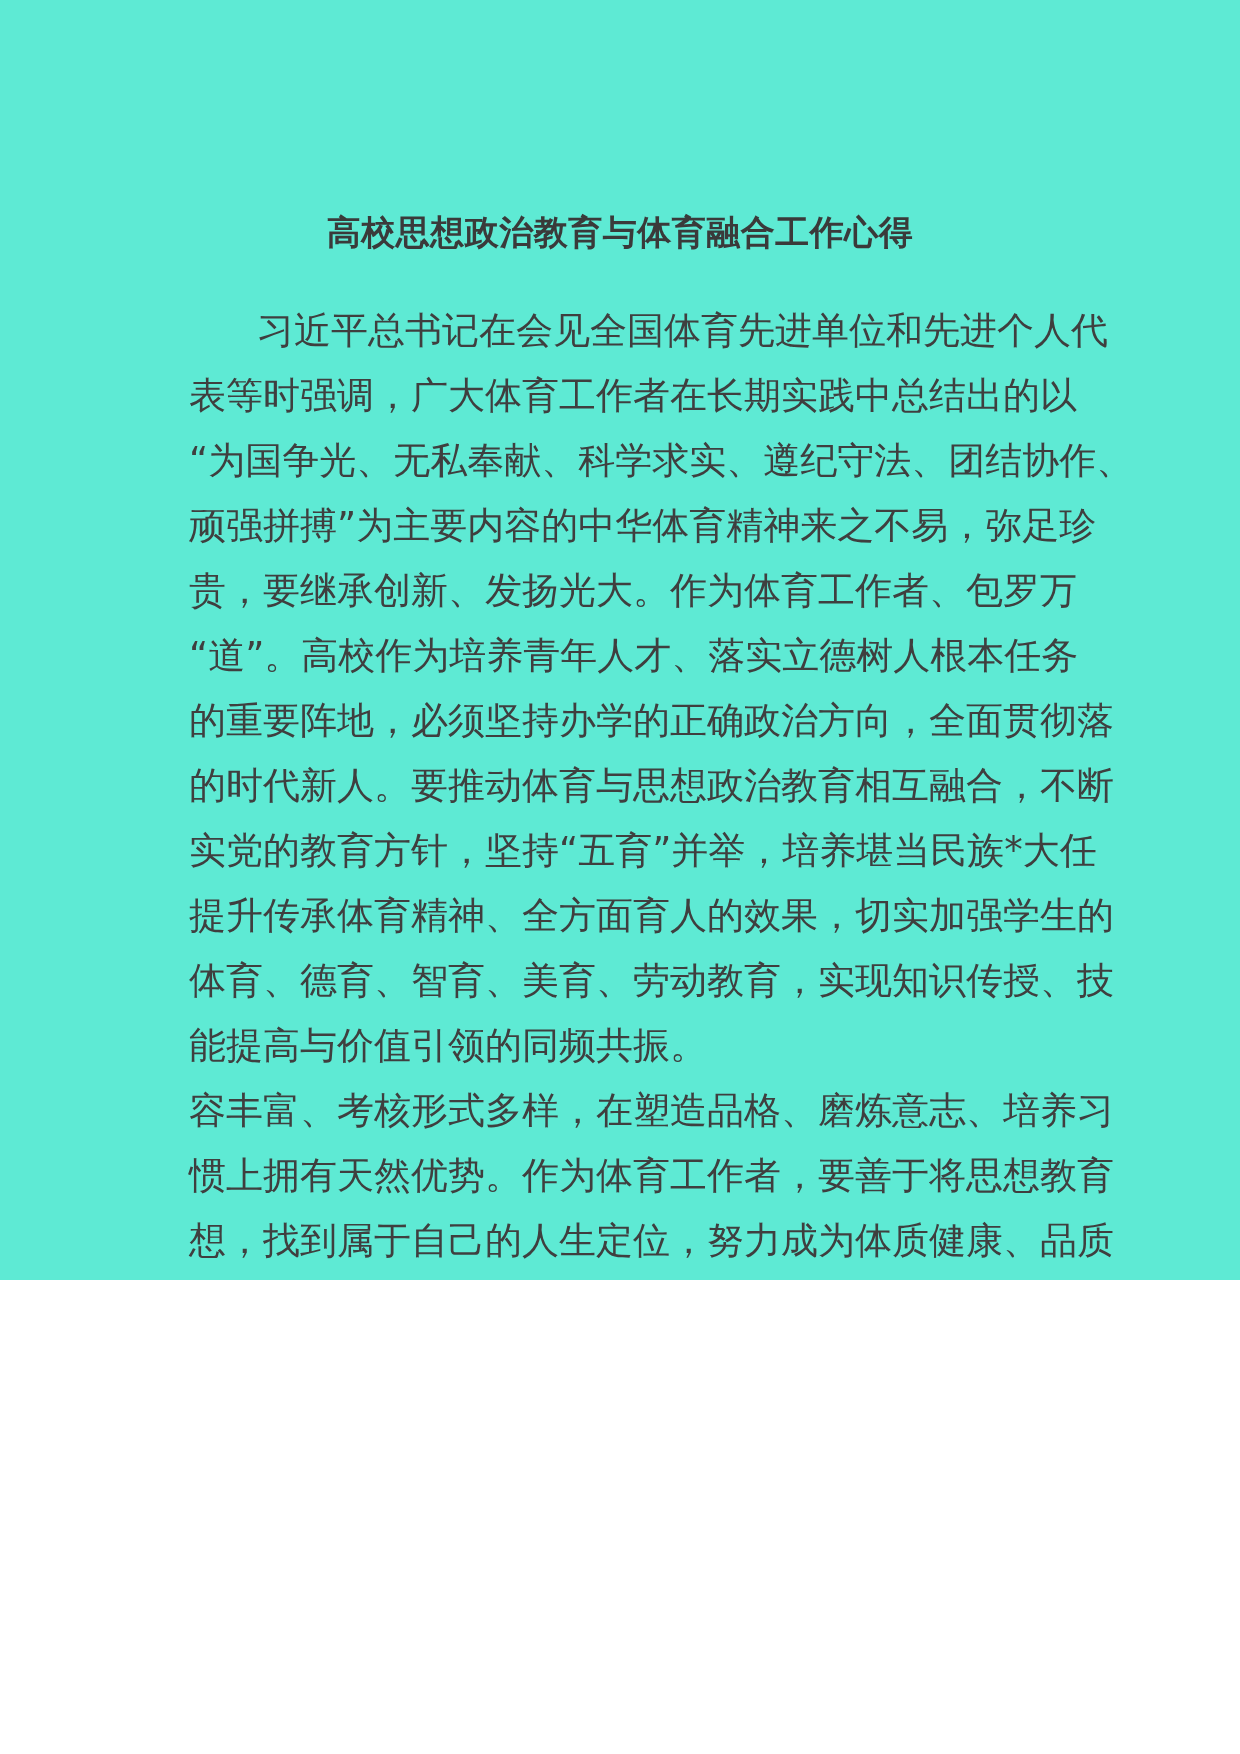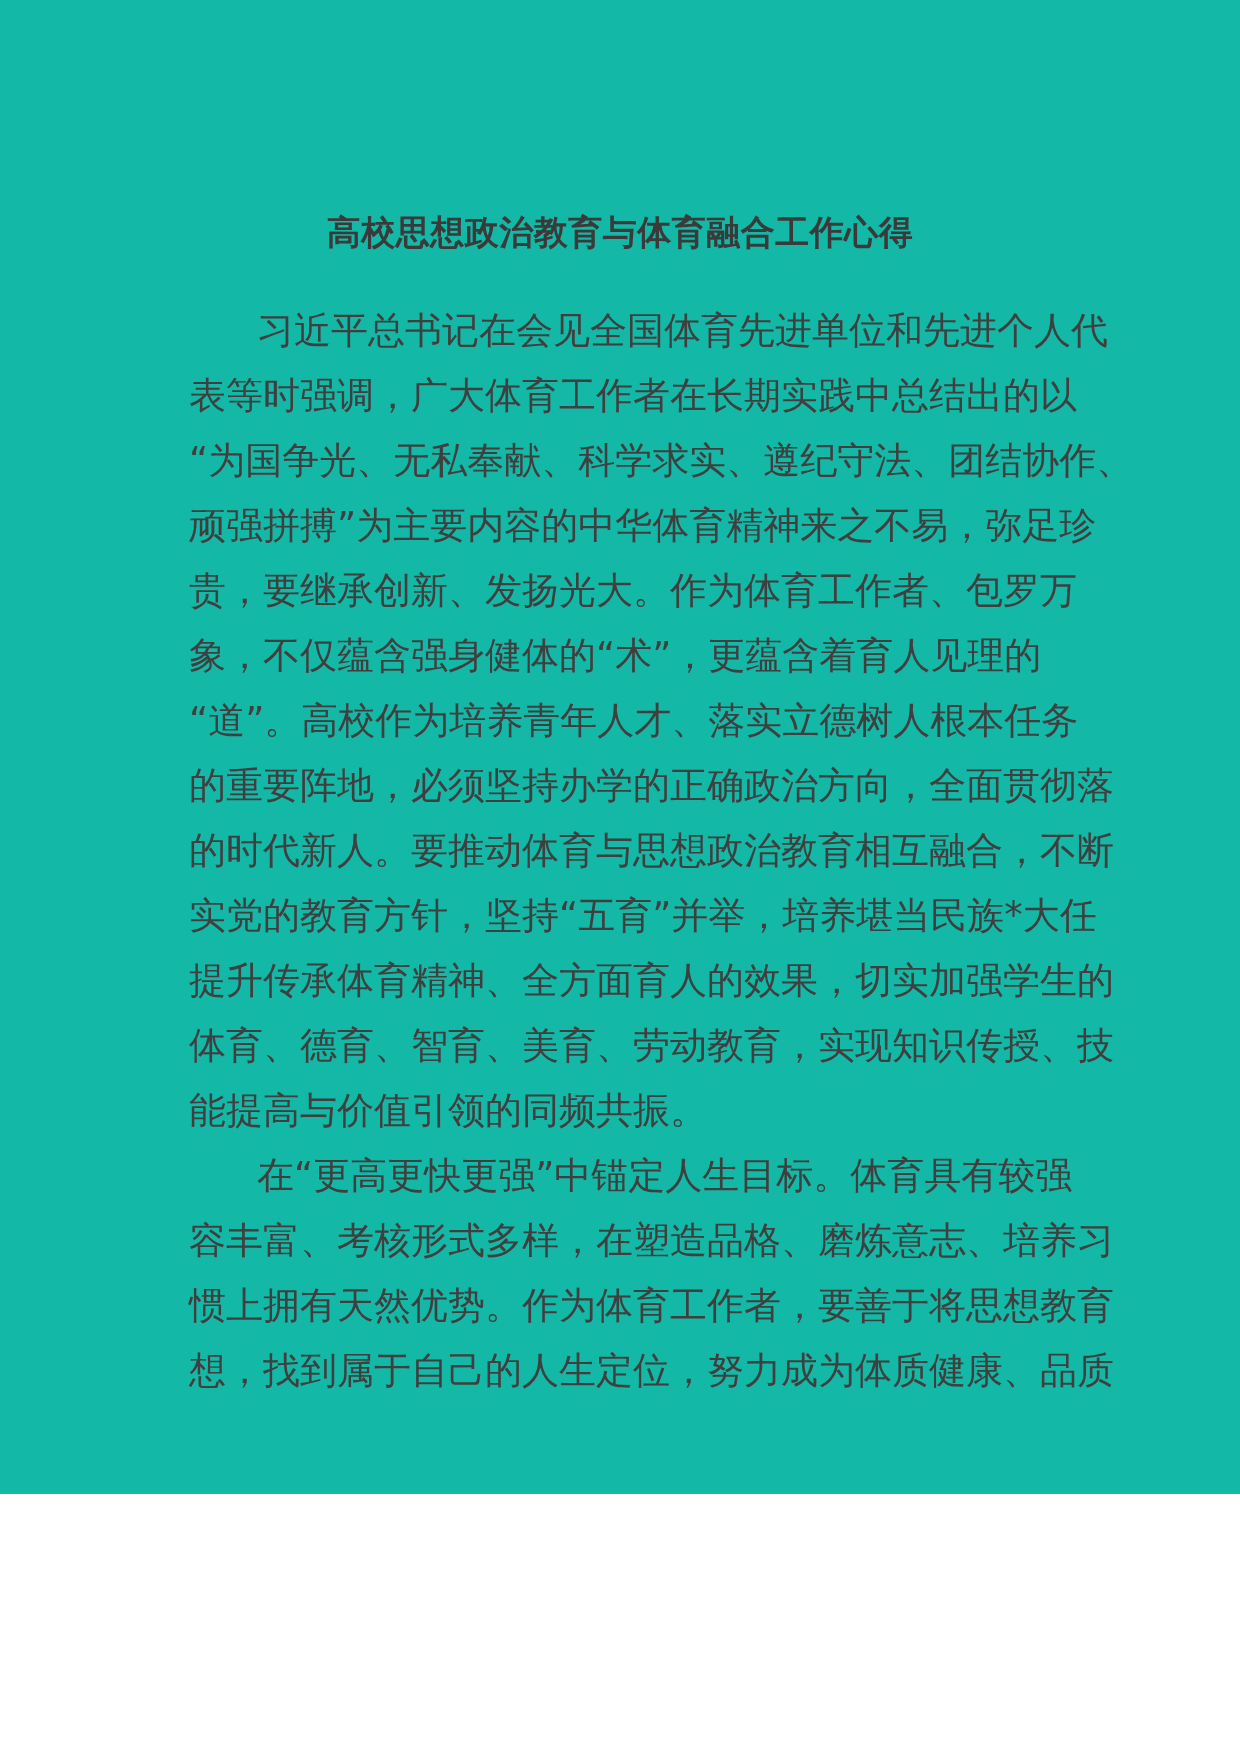--- a/index.html
+++ b/index.html
@@ -12,22 +12,22 @@
     height: 1754px;
     position: relative;
     overflow: hidden;
     font-family: "DejaVu Sans", "Liberation Sans", sans-serif;
     color: #3f3f3f;
   }
   .page {
     position: absolute;
     left: 0; top: 0;
     width: 1240px;
-    height: 1494px;
-    background: #14b8a6;
+    height: 1280px;
+    background: #5eead4;
   }
   .title {
     position: absolute;
     left: 0;
     top: 208px;
     width: 1240px;
     text-align: center;
     font-size: 34px;
     font-weight: bold;
     line-height: 48px;
@@ -57,29 +57,27 @@
 <div class="page">
   <div class="title">高校思想政治教育与体育融合工作心得</div>
 
   <div class="body-text">
     <div>
       <div class="line indent">习近平总书记在会见全国体育先进单位和先进个人代</div>
       <div class="line">表等时强调，广大体育工作者在长期实践中总结出的以</div>
       <div class="line">“为国争光、无私奉献、科学求实、遵纪守法、团结协作、</div>
       <div class="line">顽强拼搏”为主要内容的中华体育精神来之不易，弥足珍</div>
       <div class="line">贵，要继承创新、发扬光大。作为体育工作者、包罗万</div>
-      <div class="line">象，不仅蕴含强身健体的“术”，更蕴含着育人见理的</div>
       <div class="line">“道”。高校作为培养青年人才、落实立德树人根本任务</div>
       <div class="line">的重要阵地，必须坚持办学的正确政治方向，全面贯彻落</div>
       <div class="line">的时代新人。要推动体育与思想政治教育相互融合，不断</div>
       <div class="line">实党的教育方针，坚持“五育”并举，培养堪当民族*大任</div>
       <div class="line">提升传承体育精神、全方面育人的效果，切实加强学生的</div>
       <div class="line">体育、德育、智育、美育、劳动教育，实现知识传授、技</div>
       <div class="line">能提高与价值引领的同频共振。</div>
     </div>
     <div>
-      <div class="line indent">在“更高更快更强”中锚定人生目标。体育具有较强</div>
       <div class="line">容丰富、考核形式多样，在塑造品格、磨炼意志、培养习</div>
       <div class="line">惯上拥有天然优势。作为体育工作者，要善于将思想教育</div>
       <div class="line">想，找到属于自己的人生定位，努力成为体质健康、品质</div>
     </div>
   </div>
 </div>
 
 </body></html>

